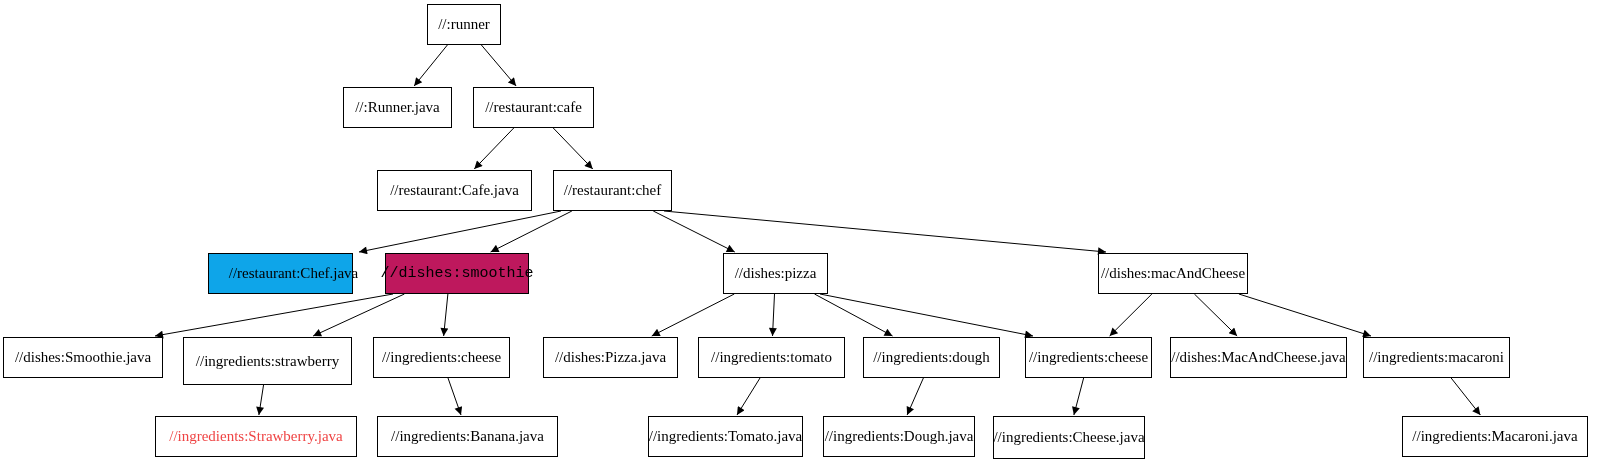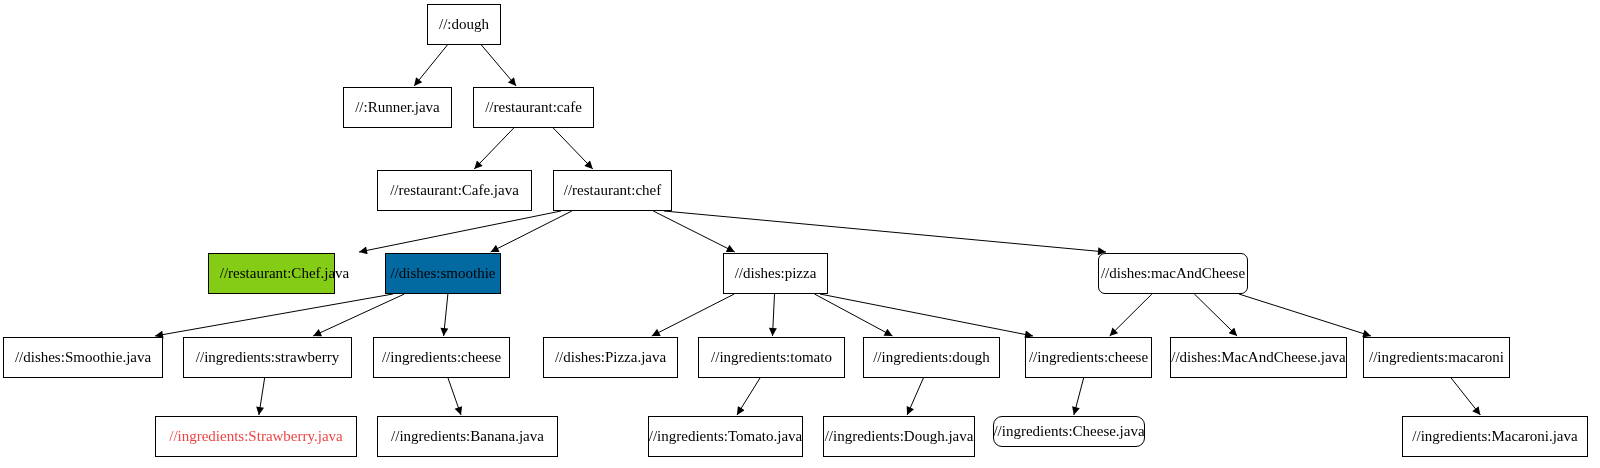--- a/index.html
+++ b/index.html
@@ -63,50 +63,50 @@
         <line x1="1194.375" y1="294" x2="1237.125" y2="336" stroke="#000000" stroke-width="1" marker-end="url(#arrowhead)"></line>
         <line x1="1238.875" y1="294" x2="1371" y2="336" stroke="#000000" stroke-width="1" marker-end="url(#arrowhead)"></line>
         <line x1="760" y1="378" x2="737" y2="415" stroke="#000000" stroke-width="1" marker-end="url(#arrowhead)"></line>
         <line x1="923.375" y1="378" x2="907.125" y2="415" stroke="#000000" stroke-width="1" marker-end="url(#arrowhead)"></line>
         <line x1="1083.625" y1="378" x2="1073.875" y2="415" stroke="#000000" stroke-width="1" marker-end="url(#arrowhead)"></line>
         <line x1="1451.125" y1="378" x2="1480.375" y2="415" stroke="#000000" stroke-width="1" marker-end="url(#arrowhead)"></line>
       </g>
   </svg>
   <div id="node-layer">
       <div class="graph-node" style="left: 427px; top: 4px; width: 74px; height: 41px; background: rgb(255, 255, 255); border-color: rgb(0, 0, 0); color: rgb(0, 0, 0);">
-        <span>//:dough</span>
+        <span>//:runner</span>
       </div>
       <div class="graph-node" style="left: 343px; top: 87px; width: 109px; height: 41px; background: rgb(255, 255, 255); border-color: rgb(0, 0, 0); color: rgb(0, 0, 0);">
         <span>//:Runner.java</span>
       </div>
       <div class="graph-node" style="left: 473px; top: 87px; width: 121px; height: 41px; background: rgb(255, 255, 255); border-color: rgb(0, 0, 0); color: rgb(0, 0, 0);">
         <span>//restaurant:cafe</span>
       </div>
       <div class="graph-node" style="left: 377px; top: 170px; width: 155px; height: 41px; background: rgb(255, 255, 255); border-color: rgb(0, 0, 0); color: rgb(0, 0, 0);">
         <span>//restaurant:Cafe.java</span>
       </div>
       <div class="graph-node" style="left: 553px; top: 170px; width: 119px; height: 41px; background: rgb(255, 255, 255); border-color: rgb(0, 0, 0); color: rgb(0, 0, 0);">
         <span>//restaurant:chef</span>
       </div>
-      <div class="graph-node" style="left: 208px; top: 253px; width: 127px; height: 41px; background: #84cc16; border-color: rgb(0, 0, 0); color: rgb(0, 0, 0); padding-left: 26px;">
+      <div class="graph-node" style="left: 208px; top: 253px; width: 145px; height: 41px; background: #0ea5e9; border-color: rgb(0, 0, 0); color: rgb(0, 0, 0); padding-left: 26px;">
         <span>//restaurant:Chef.java</span>
       </div>
-      <div class="graph-node" style="left: 385px; top: 253px; width: 116px; height: 41px; background: #0369a1; border-color: rgb(0, 0, 0); color: rgb(0, 0, 0);">
+      <div class="graph-node" style="left: 385px; top: 253px; width: 144px; height: 41px; background: #be185d; border-color: rgb(0, 0, 0); color: rgb(0, 0, 0); font-family: Liberation Mono, monospace;">
         <span>//dishes:smoothie</span>
       </div>
       <div class="graph-node" style="left: 723px; top: 253px; width: 105px; height: 41px; background: rgb(255, 255, 255); border-color: rgb(0, 0, 0); color: rgb(0, 0, 0);">
         <span>//dishes:pizza</span>
       </div>
-      <div class="graph-node" style="left: 1098px; top: 253px; width: 150px; height: 41px; background: rgb(255, 255, 255); border-color: rgb(0, 0, 0); color: rgb(0, 0, 0); border-radius: 7px;">
+      <div class="graph-node" style="left: 1098px; top: 253px; width: 150px; height: 41px; background: rgb(255, 255, 255); border-color: rgb(0, 0, 0); color: rgb(0, 0, 0);">
         <span>//dishes:macAndCheese</span>
       </div>
       <div class="graph-node" style="left: 3px; top: 337px; width: 160px; height: 41px; background: rgb(255, 255, 255); border-color: rgb(0, 0, 0); color: rgb(0, 0, 0);">
         <span>//dishes:Smoothie.java</span>
       </div>
-      <div class="graph-node" style="left: 183px; top: 337px; width: 169px; height: 41px; background: rgb(255, 255, 255); border-color: rgb(0, 0, 0); color: rgb(0, 0, 0);">
+      <div class="graph-node" style="left: 183px; top: 337px; width: 169px; height: 48px; background: rgb(255, 255, 255); border-color: rgb(0, 0, 0); color: rgb(0, 0, 0);">
         <span>//ingredients:strawberry</span>
       </div>
       <div class="graph-node" style="left: 373px; top: 337px; width: 137px; height: 41px; background: rgb(255, 255, 255); border-color: rgb(0, 0, 0); color: rgb(0, 0, 0);">
         <span>//ingredients:cheese</span>
       </div>
       <div class="graph-node" style="left: 543px; top: 337px; width: 135px; height: 41px; background: rgb(255, 255, 255); border-color: rgb(0, 0, 0); color: rgb(0, 0, 0);">
         <span>//dishes:Pizza.java</span>
       </div>
       <div class="graph-node" style="left: 698px; top: 337px; width: 147px; height: 41px; background: rgb(255, 255, 255); border-color: rgb(0, 0, 0); color: rgb(0, 0, 0);">
         <span>//ingredients:tomato</span>
@@ -128,20 +128,20 @@
       </div>
       <div class="graph-node" style="left: 377px; top: 416px; width: 181px; height: 41px; background: rgb(255, 255, 255); border-color: rgb(0, 0, 0); color: rgb(0, 0, 0);">
         <span>//ingredients:Banana.java</span>
       </div>
       <div class="graph-node" style="left: 648px; top: 416px; width: 155px; height: 41px; background: rgb(255, 255, 255); border-color: rgb(0, 0, 0); color: rgb(0, 0, 0);">
         <span>//ingredients:Tomato.java</span>
       </div>
       <div class="graph-node" style="left: 823px; top: 416px; width: 152px; height: 41px; background: rgb(255, 255, 255); border-color: rgb(0, 0, 0); color: rgb(0, 0, 0);">
         <span>//ingredients:Dough.java</span>
       </div>
-      <div class="graph-node" style="left: 993px; top: 416px; width: 152px; height: 31px; background: rgb(255, 255, 255); border-color: rgb(0, 0, 0); color: rgb(0, 0, 0); border-radius: 9px;">
+      <div class="graph-node" style="left: 993px; top: 416px; width: 152px; height: 43px; background: rgb(255, 255, 255); border-color: rgb(0, 0, 0); color: rgb(0, 0, 0);">
         <span>//ingredients:Cheese.java</span>
       </div>
       <div class="graph-node" style="left: 1402px; top: 416px; width: 186px; height: 41px; background: rgb(255, 255, 255); border-color: rgb(0, 0, 0); color: rgb(0, 0, 0); align-items: center;">
         <span>//ingredients:Macaroni.java</span>
       </div>
     </div>
 </div>
 
 </body></html>

